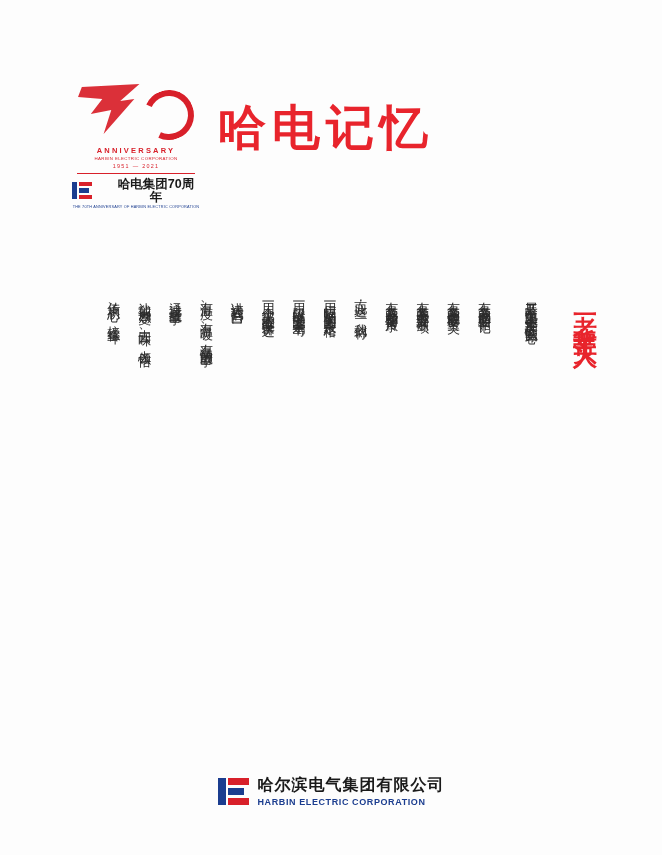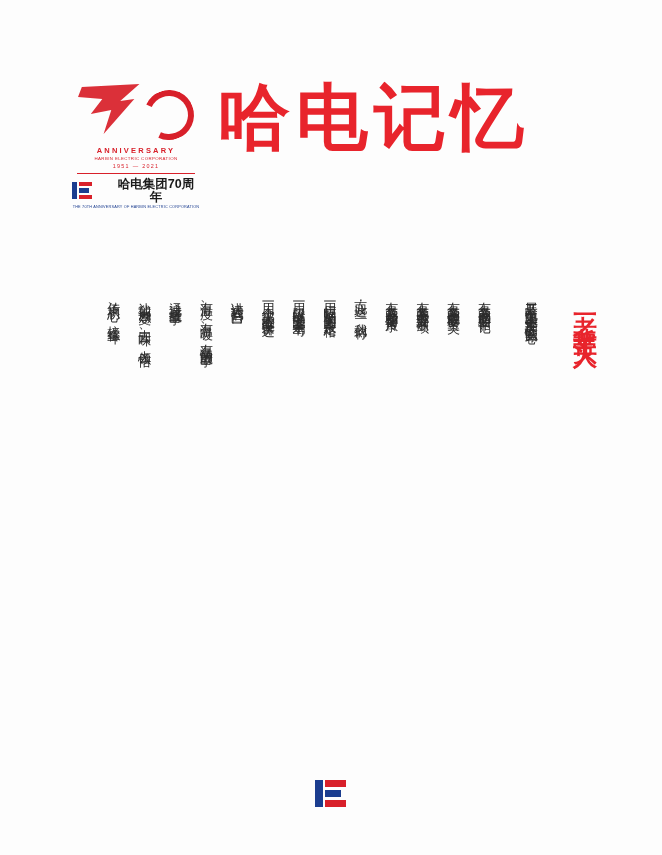--- a/index.html
+++ b/index.html
@@ -133,23 +133,23 @@
     margin-top: 2px;
     font-size: 3.8px;
     color: #1b3d8f;
     letter-spacing: 0.2px;
     text-align: center;
   }
 
   .main-title {
     position: absolute;
     left: 218px;
-    top: 10px;
+    top: 32px;
     font-family: "Liberation Serif", serif;
-    font-size: 72px;
+    font-size: 48px;
     font-weight: bold;
     color: #e8242c;
     letter-spacing: 6px;
     line-height: 1;
     white-space: nowrap;
   }
 
   
   .poem {
     position: absolute;
@@ -272,15 +272,19 @@
     <div class="poem-col">传承初心、接续奋斗</div>
   </div>
 
   <div class="footer">
     <span class="he-mark">
       <span class="bar b1"></span>
         <span class="bar b2"></span>
         <span class="bar b3"></span>
         <span class="bar b4"></span>
     </span>
+    <span class="footer-text">
+      <div class="footer-cn">哈尔滨电气集团有限公司</div>
+      <div class="footer-en">HARBIN ELECTRIC CORPORATION</div>
+    </span>
   </div>
 
 </div>
 
 </body></html>

